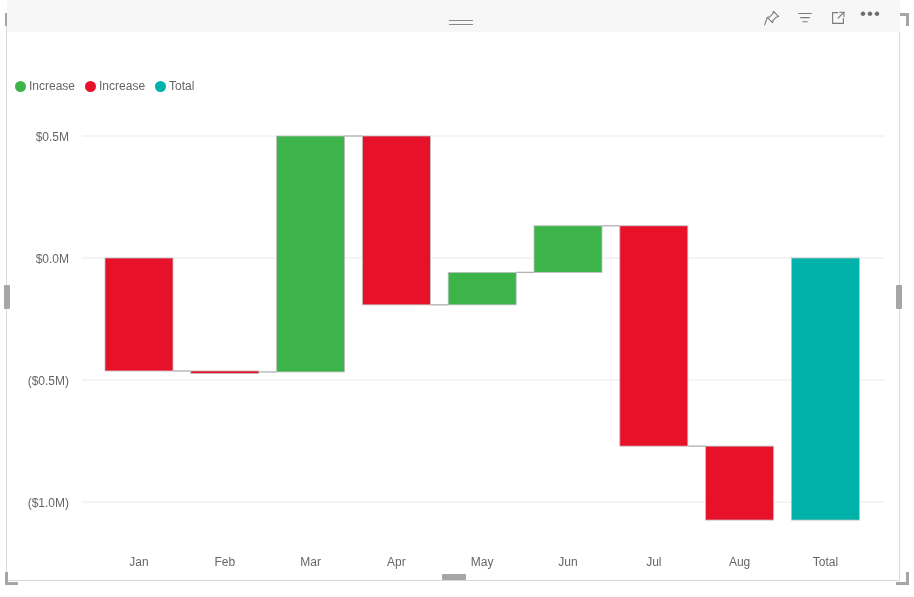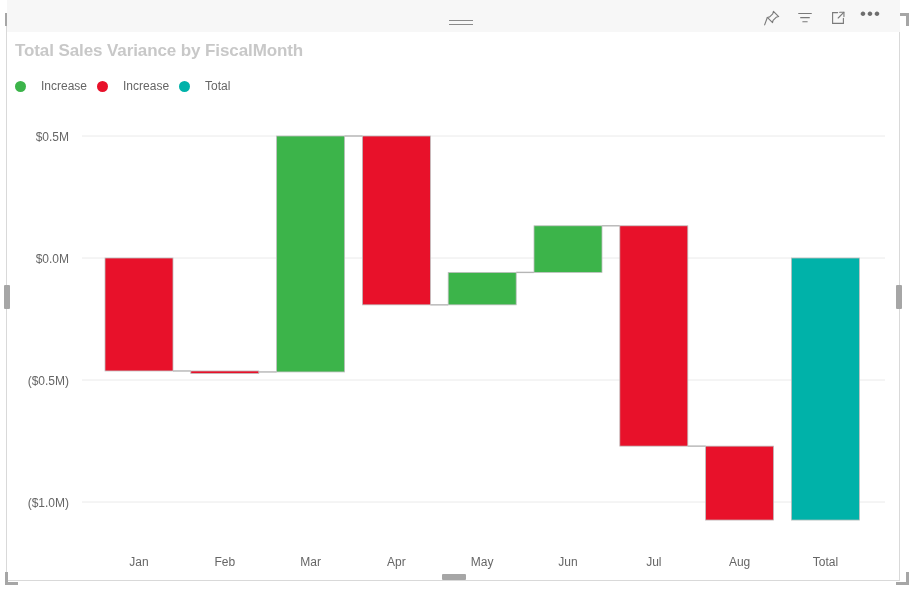--- a/index.html
+++ b/index.html
@@ -108,21 +108,21 @@
   #legend {
     position: absolute;
     left: 15px; top: 79px;
     display: flex;
     align-items: center;
     gap: 10px;
   }
   .legend-item {
     display: flex;
     align-items: center;
-    gap: 15px;
+    gap: 3px;
     cursor: pointer;
   }
   .legend-dot {
     width: 11px; height: 11px;
     border-radius: 50%;
     flex: none;
   }
   .legend-text {
     font-size: 12px;
     color: #666666;
@@ -200,21 +200,20 @@
           <path d="M11.8 3.6 H16.6 V8.4"></path>
           <line x1="16.4" y1="3.8" x2="10.2" y2="10"></line>
         </svg>
       </div>
 
       <div class="hdr-icon more">•••</div>
 
     </div>
   </div>
 
-  <div id="visual-title">Total Sales Variance by FiscalMonth</div>
 
   <div id="legend">
 
     <div class="legend-item">
       <span class="legend-dot" style="background:#3CB44A"></span>
       <span class="legend-text">Increase</span>
     </div>
 
     <div class="legend-item">
       <span class="legend-dot" style="background:#E8112A"></span>

